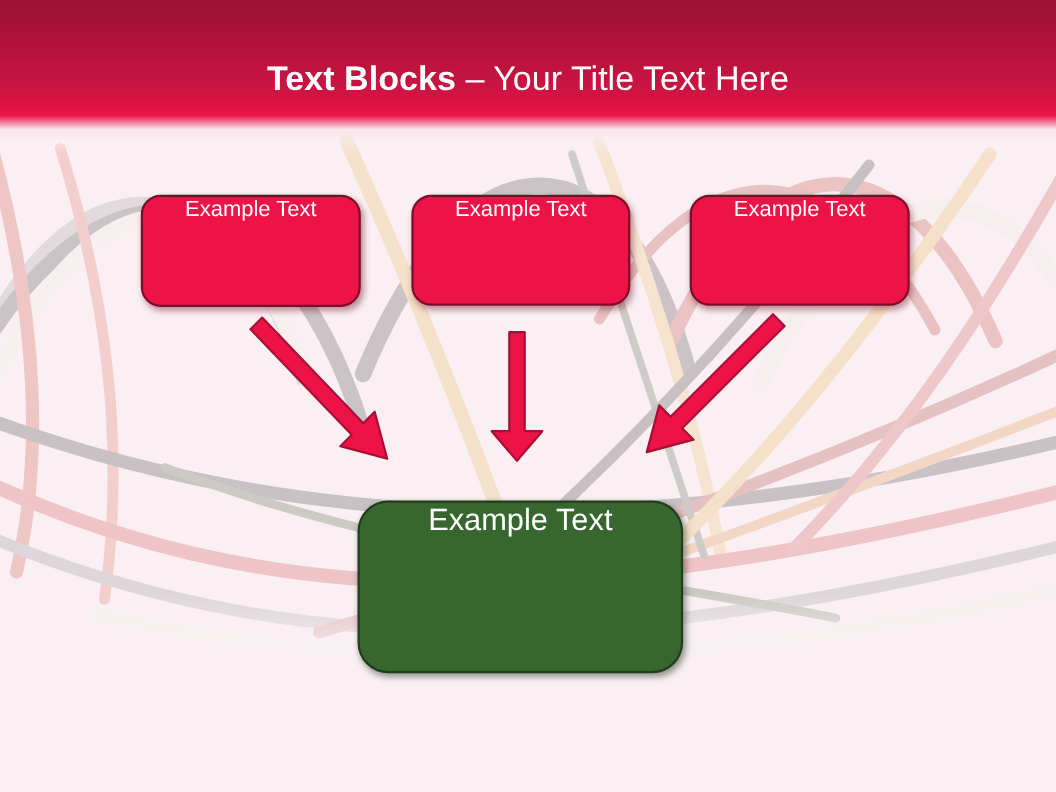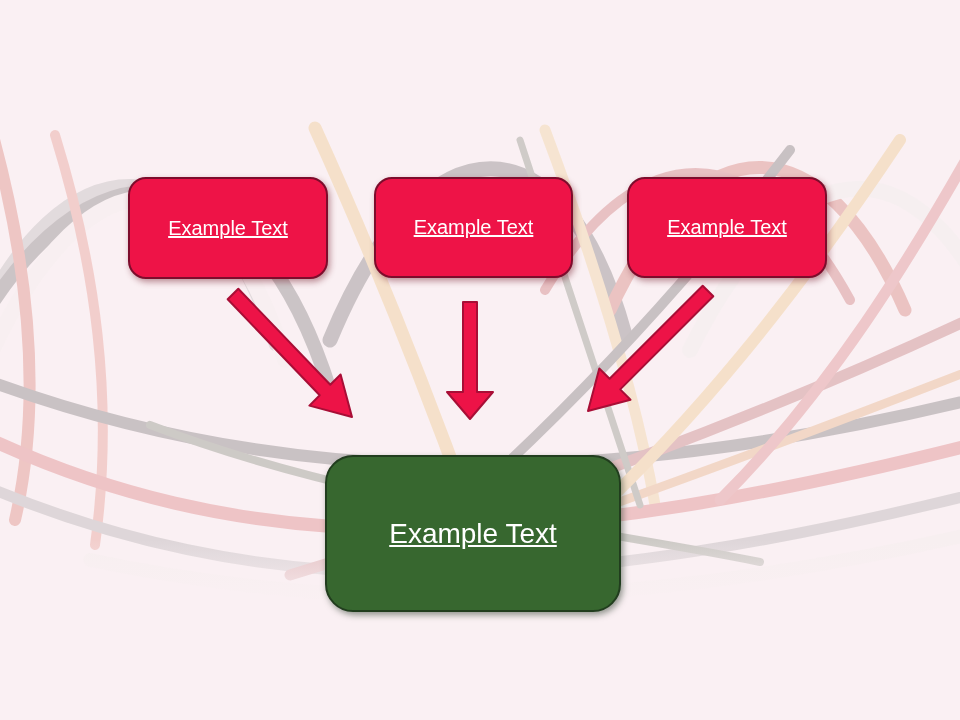--- a/index.html
+++ b/index.html
@@ -29,22 +29,22 @@
   .title{
     position:absolute;left:0;top:54px;width:960px;
     text-align:center;color:#ffffff;font-size:31px;line-height:1.15;
     white-space:pre;
   }
   .title .b{font-weight:700;}
   .title .r{font-weight:400;}
 
   
   .block{
-    position:absolute;display:flex;align-items:center;justify-content:center;
-    color:#ffffff;text-align:center;box-sizing:border-box;text-decoration:underline;
+    position:absolute;display:flex;align-items:flex-start;justify-content:center;
+    color:#ffffff;text-align:center;box-sizing:border-box;
   }
   .block.red{
     background:#ee1347;border:2.5px solid #7d0c2c;border-radius:18px;
     width:200px;height:102px;font-size:20px;
     box-shadow:2px 3px 6px rgba(110,20,35,0.45);
   }
   .block.red.b1{left:128px;top:177px;}
   .block.red.b2{left:374px;top:177px;width:199px;height:101px;}
   .block.red.b3{left:627px;top:177px;height:101px;}
   .block.green{
@@ -82,20 +82,23 @@
       <path d="M 1010,355 C 780,445 560,525 380,585" stroke="#d98c3f" stroke-width="9"></path>
       <path d="M 150,425 C 360,505 560,522 760,562" stroke="#44543c" stroke-width="8"></path>
       <path d="M 520,140 C 560,262 600,385 640,505" stroke="#4a5a42" stroke-width="7"></path>
       <path d="M 790,150 C 690,280 575,405 445,520" stroke="#2e2e2e" stroke-width="10"></path>
       <path d="M 900,140 C 800,290 690,430 560,545" stroke="#e8b04a" stroke-width="12"></path>
       <path d="M 980,135 C 910,260 830,390 720,500" stroke="#c94a4a" stroke-width="11"></path>
     </g>
   </svg>
   <div class="bottom-fade"></div>
 
+  <div class="header">
+    <div class="title"><span class="b">Text Blocks</span><span class="r"> – Your Title Text Here</span></div>
+  </div>
 
   <div class="block red b1">
     <span>Example Text</span>
   </div>
   <div class="block red b2">
     <span>Example Text</span>
   </div>
   <div class="block red b3">
     <span>Example Text</span>
   </div>

